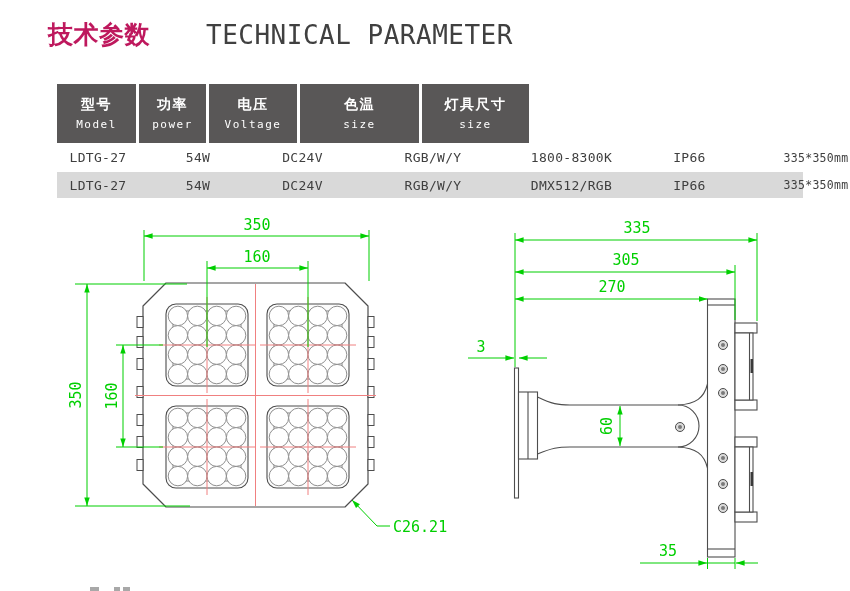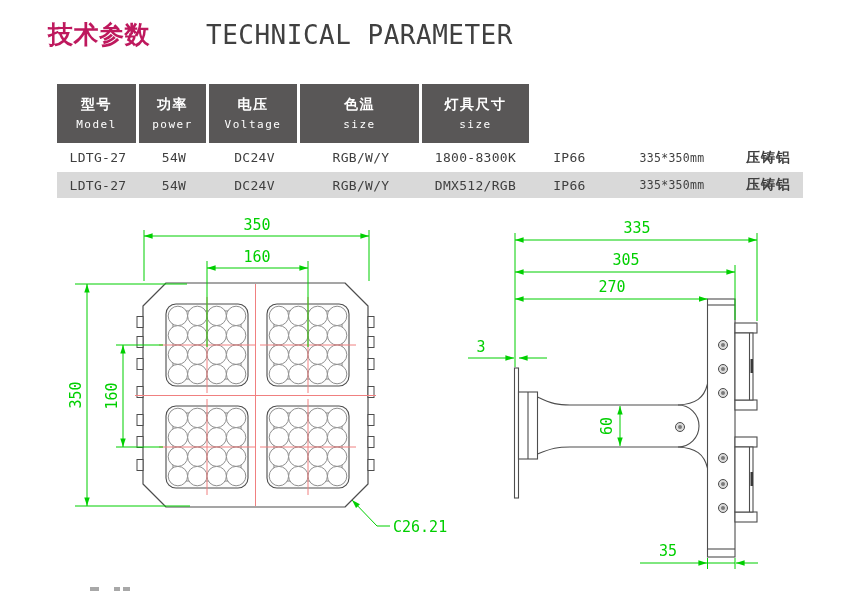--- a/index.html
+++ b/index.html
@@ -13,21 +13,21 @@
   
   .ptable{position:absolute;left:57px;top:84px;width:746px;}
   .thead,.trow{display:grid;grid-template-columns:82px 70px 91px 122px 107px 81px 124px 69px;}
   .thead{height:59px;}
   .th{background:#595757;color:#fff;display:flex;flex-direction:column;align-items:center;
       justify-content:center;gap:4px;border-right:3px solid #fff;box-sizing:border-box;}
   .th:last-child{border-right:none;}
   .th .cn{font-size:14px;font-weight:bold;letter-spacing:1.5px;white-space:nowrap;}
   .th .en{font-family:"DejaVu Sans Mono",monospace;font-size:11px;letter-spacing:1.5px;white-space:nowrap;}
   .th.small-en .en{font-size:9px;letter-spacing:1px;}
-  .trow{height:29px;}
+  .trow{height:29px;gap:24px;}
   .trow.alt{height:26px;background:#d9d9d9;}
   .td{display:flex;align-items:center;justify-content:center;color:#3f3f3f;font-size:13px;
       letter-spacing:0.3px;font-family:"DejaVu Sans Mono",monospace;white-space:nowrap;}
   .td.size-cell{font-size:11.5px;text-align:right;}
   .td.cjk{font-family:"Liberation Sans",sans-serif;font-weight:bold;font-size:14px;letter-spacing:1px;}
   
   svg#cad{position:absolute;left:0;top:0;}
   .dimtxt{font-family:"DejaVu Sans Mono",monospace;font-size:15px;fill:#00cf00;}
 </style>
 </head>

